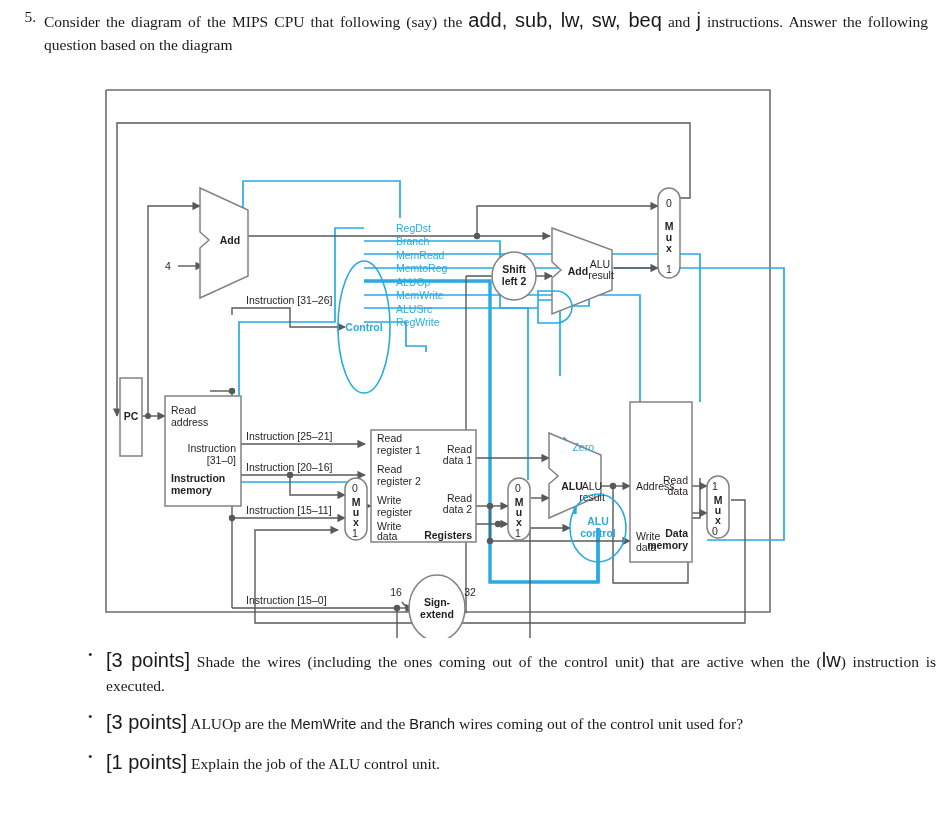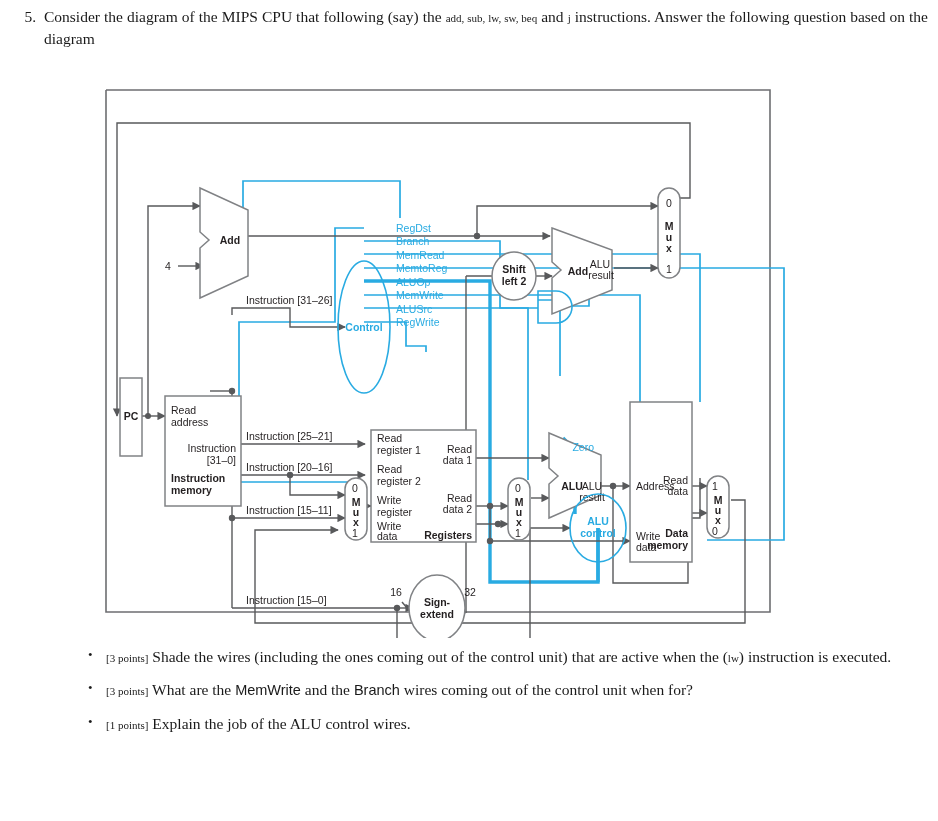--- a/index.html
+++ b/index.html
@@ -12,21 +12,21 @@
   .page{position:relative;width:938px;height:821px;}
 
   
   .stem{
     position:absolute;left:10px;top:6px;width:918px;
     display:flex;align-items:flex-start;
     font-size:15.5px;line-height:1.42;
   }
   .stem-num{width:26px;flex:0 0 26px;text-align:right;padding-right:8px;}
   .stem-body{flex:1;text-align:justify;}
-  .mono{font-family:Liberation Serif, serif;font-size:11px;}
+  .mono{font-family:Liberation Sans, sans-serif;font-size:20px;}
 
   
   .bullets{position:absolute;left:88px;top:646px;width:848px;}
   .bullet{
     display:flex;align-items:flex-start;
     font-size:15.5px;line-height:1.45;margin-bottom:11px;
   }
   .bullet .dot{flex:0 0 18px;font-size:13px;line-height:1.45;}
   .bullet .btext{flex:1;text-align:justify;}
   .sans{font-family:"Liberation Sans", sans-serif;font-size:14.5px;}
@@ -330,23 +330,23 @@
 
   <div class="bullets">
 
     <div class="bullet">
       <div class="dot">•</div>
       <div class="btext"><span class="mono">[3 points]</span><span> Shade the wires (including the ones coming out of the control unit) that are active when the (</span><span class="mono">lw</span><span>) instruction is executed.</span></div>
     </div>
 
     <div class="bullet">
       <div class="dot">•</div>
-      <div class="btext"><span class="mono">[3 points]</span><span> What are the </span><span class="sans">MemWrite</span><span> and the </span><span class="sans">Branch</span><span> wires coming out of the control unit when for?</span></div>
+      <div class="btext"><span class="mono">[3 points]</span><span> ALUOp are the </span><span class="sans">MemWrite</span><span> and the </span><span class="sans">Branch</span><span> wires coming out of the control unit used for?</span></div>
     </div>
 
     <div class="bullet">
       <div class="dot">•</div>
-      <div class="btext"><span class="mono">[1 points]</span><span> Explain the job of the ALU control wires.</span></div>
+      <div class="btext"><span class="mono">[1 points]</span><span> Explain the job of the ALU control unit.</span></div>
     </div>
 
   </div>
 
 </div>
 
 </body></html>

